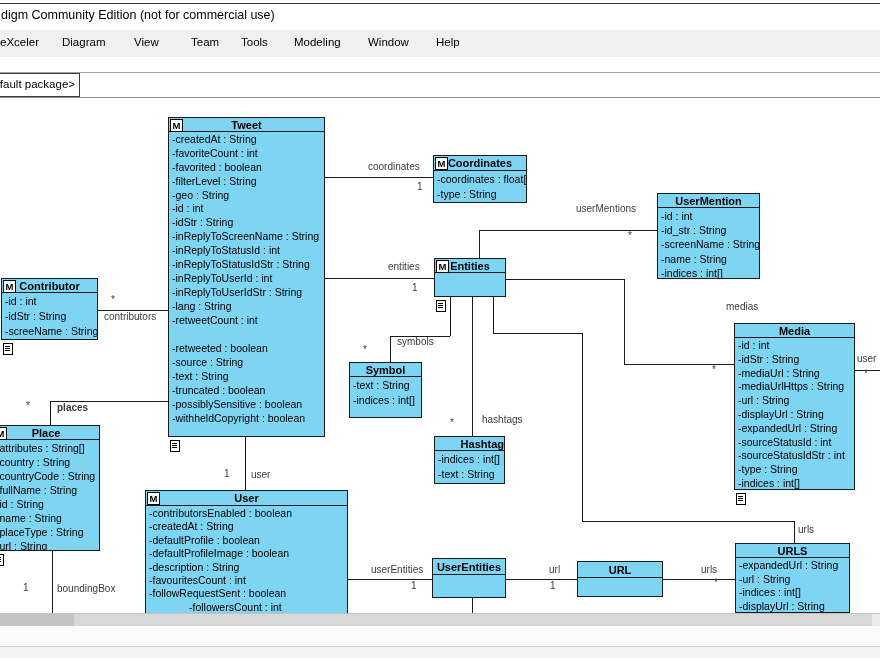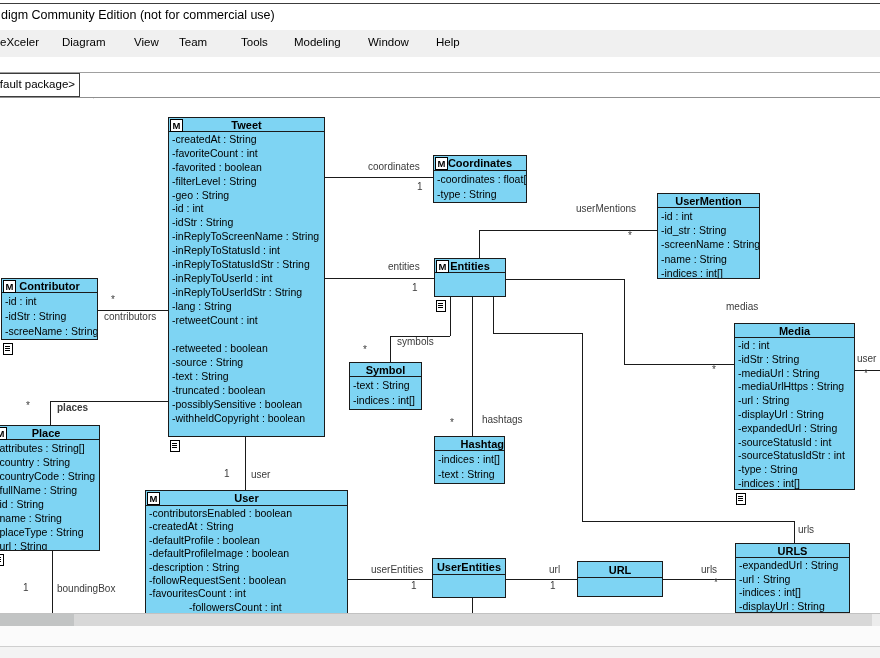--- a/index.html
+++ b/index.html
@@ -62,21 +62,21 @@
 
   <div id="titlebar">
     <span class="title-text">digm Community Edition (not for commercial use)</span>
   </div>
   <div id="topline"></div>
 
   <div id="menubar">
       <span class="menu-item" style="left: 0px;">eXceler</span>
       <span class="menu-item" style="left: 62px;">Diagram</span>
       <span class="menu-item" style="left: 134px;">View</span>
-      <span class="menu-item" style="left: 179px;">Team</span>
+      <span class="menu-item" style="left: 191px;">Team</span>
       <span class="menu-item" style="left: 241px;">Tools</span>
       <span class="menu-item" style="left: 294px;">Modeling</span>
       <span class="menu-item" style="left: 368px;">Window</span>
       <span class="menu-item" style="left: 436px;">Help</span>
     </div>
 
   <div id="toolbar-gap"></div>
   <div id="sep1"></div>
 
   <div id="crumbbar">
@@ -212,21 +212,21 @@
           <span class="m-icon">M</span>
           <span class="tname">Contributor</span>
         </div>
         <div class="attrs">
           <div class="attr" style="height: 14.8px; line-height: 14.8px;">-id : int</div>
           <div class="attr" style="height: 14.8px; line-height: 14.8px;">-idStr : String</div>
           <div class="attr" style="height: 14.8px; line-height: 14.8px;">-screeName : String</div>
         </div>
       </div>
       <div class="doc-icon" style="left: 3px; top: 343px;"></div>
-      <div class="uml-class" style="left: 349px; top: 362px; width: 73px; height: 48px;">
+      <div class="uml-class" style="left: 349px; top: 362px; width: 73px; height: 56px;">
         <div class="uml-title" style="height: 14px;">
           <span class="tname">Symbol</span>
         </div>
         <div class="attrs">
           <div class="attr" style="height: 14.5px; line-height: 14.5px;">-text : String</div>
           <div class="attr" style="height: 14.5px; line-height: 14.5px;">-indices : int[]</div>
         </div>
       </div>
       <div class="uml-class" style="left: 434px; top: 436px; width: 71px; height: 48px;">
         <div class="uml-title" style="height: 14px; text-align: right;">
@@ -277,22 +277,22 @@
         <div class="uml-title" style="height: 15px;">
           <span class="m-icon">M</span>
           <span class="tname">User</span>
         </div>
         <div class="attrs">
           <div class="attr" style="height: 13.4px; line-height: 13.4px;">-contributorsEnabled : boolean</div>
           <div class="attr" style="height: 13.4px; line-height: 13.4px;">-createdAt : String</div>
           <div class="attr" style="height: 13.4px; line-height: 13.4px;">-defaultProfile : boolean</div>
           <div class="attr" style="height: 13.4px; line-height: 13.4px;">-defaultProfileImage : boolean</div>
           <div class="attr" style="height: 13.4px; line-height: 13.4px;">-description : String</div>
+          <div class="attr" style="height: 13.4px; line-height: 13.4px;">-favouritesCount : int</div>
           <div class="attr" style="height: 13.4px; line-height: 13.4px;">-followRequestSent : boolean</div>
-          <div class="attr" style="height: 13.4px; line-height: 13.4px;">-favouritesCount : int</div>
           <div class="attr" style="height: 13.4px; line-height: 13.4px; margin-left: 40px;">-followersCount : int</div>
         </div>
       </div>
       <div class="uml-class" style="left: 432px; top: 558px; width: 74px; height: 40px;">
         <div class="uml-title" style="height: 16px;">
           <span class="tname">UserEntities</span>
         </div>
         <div class="attrs"></div>
       </div>
       <div class="uml-class" style="left: 577px; top: 561px; width: 86px; height: 36px;">

